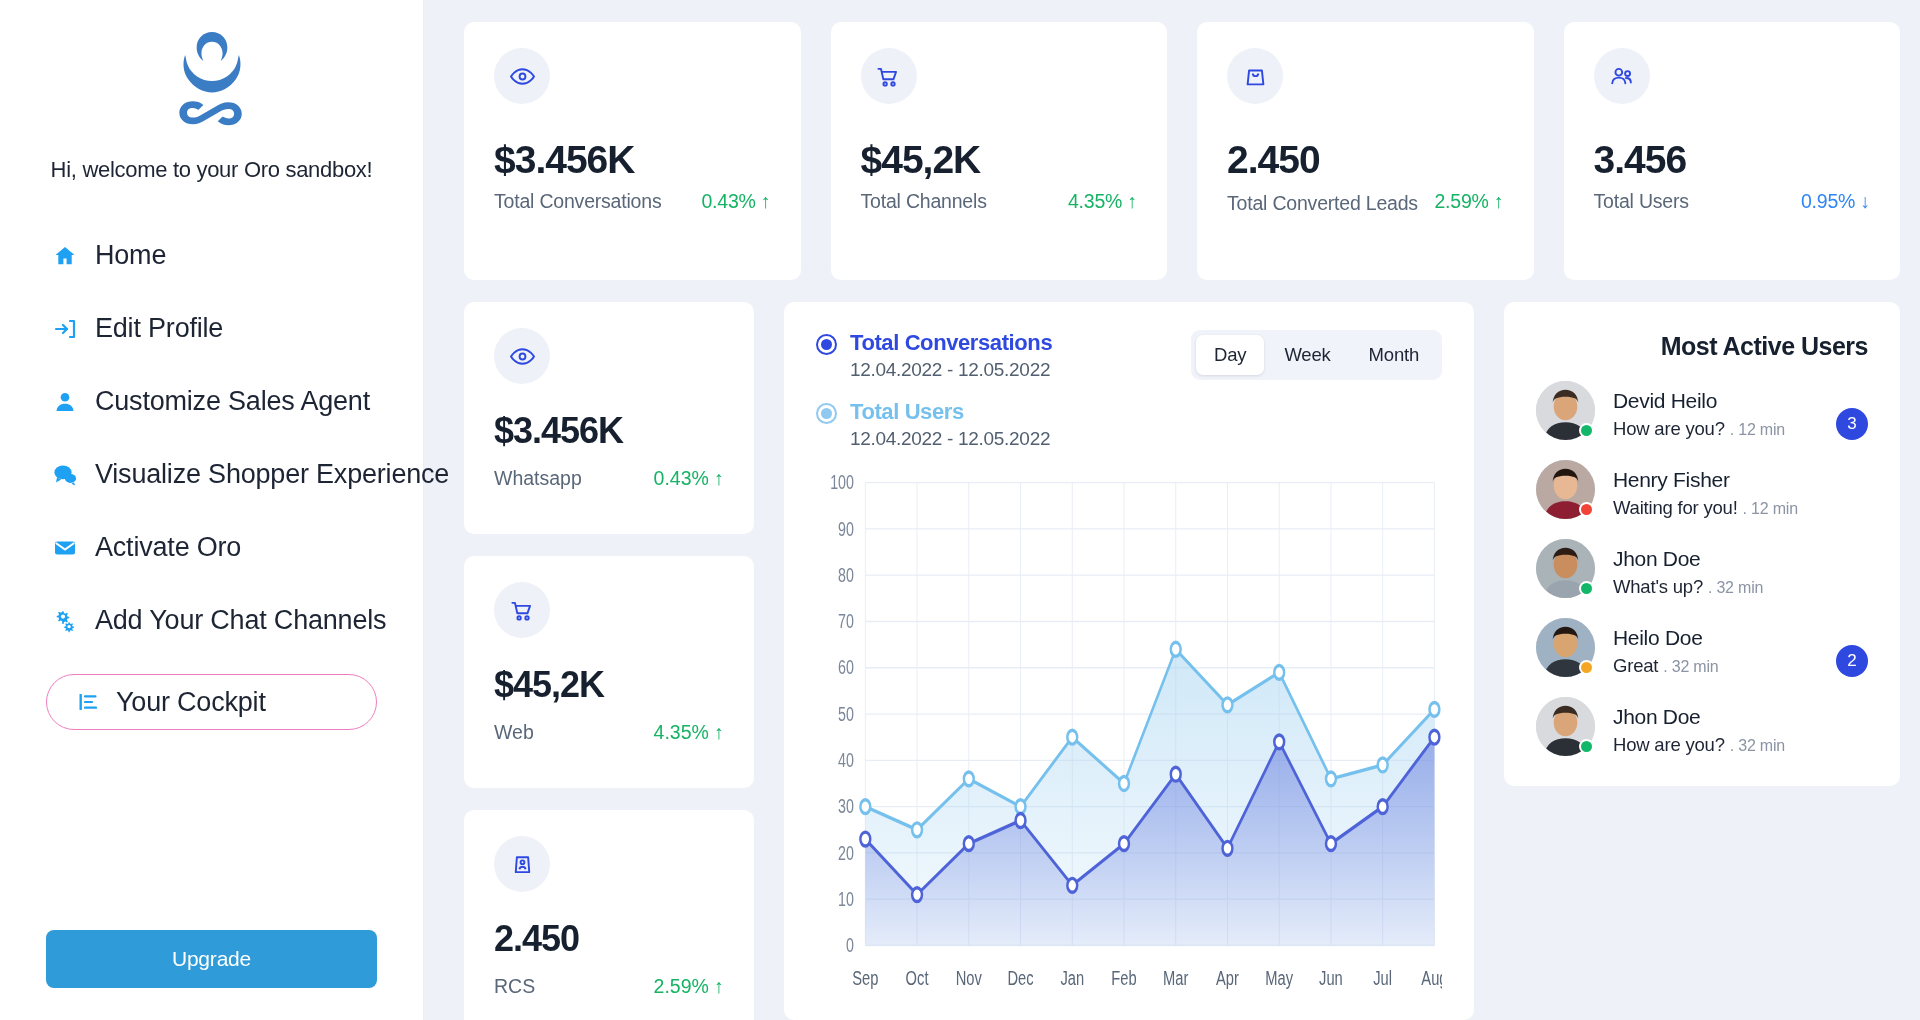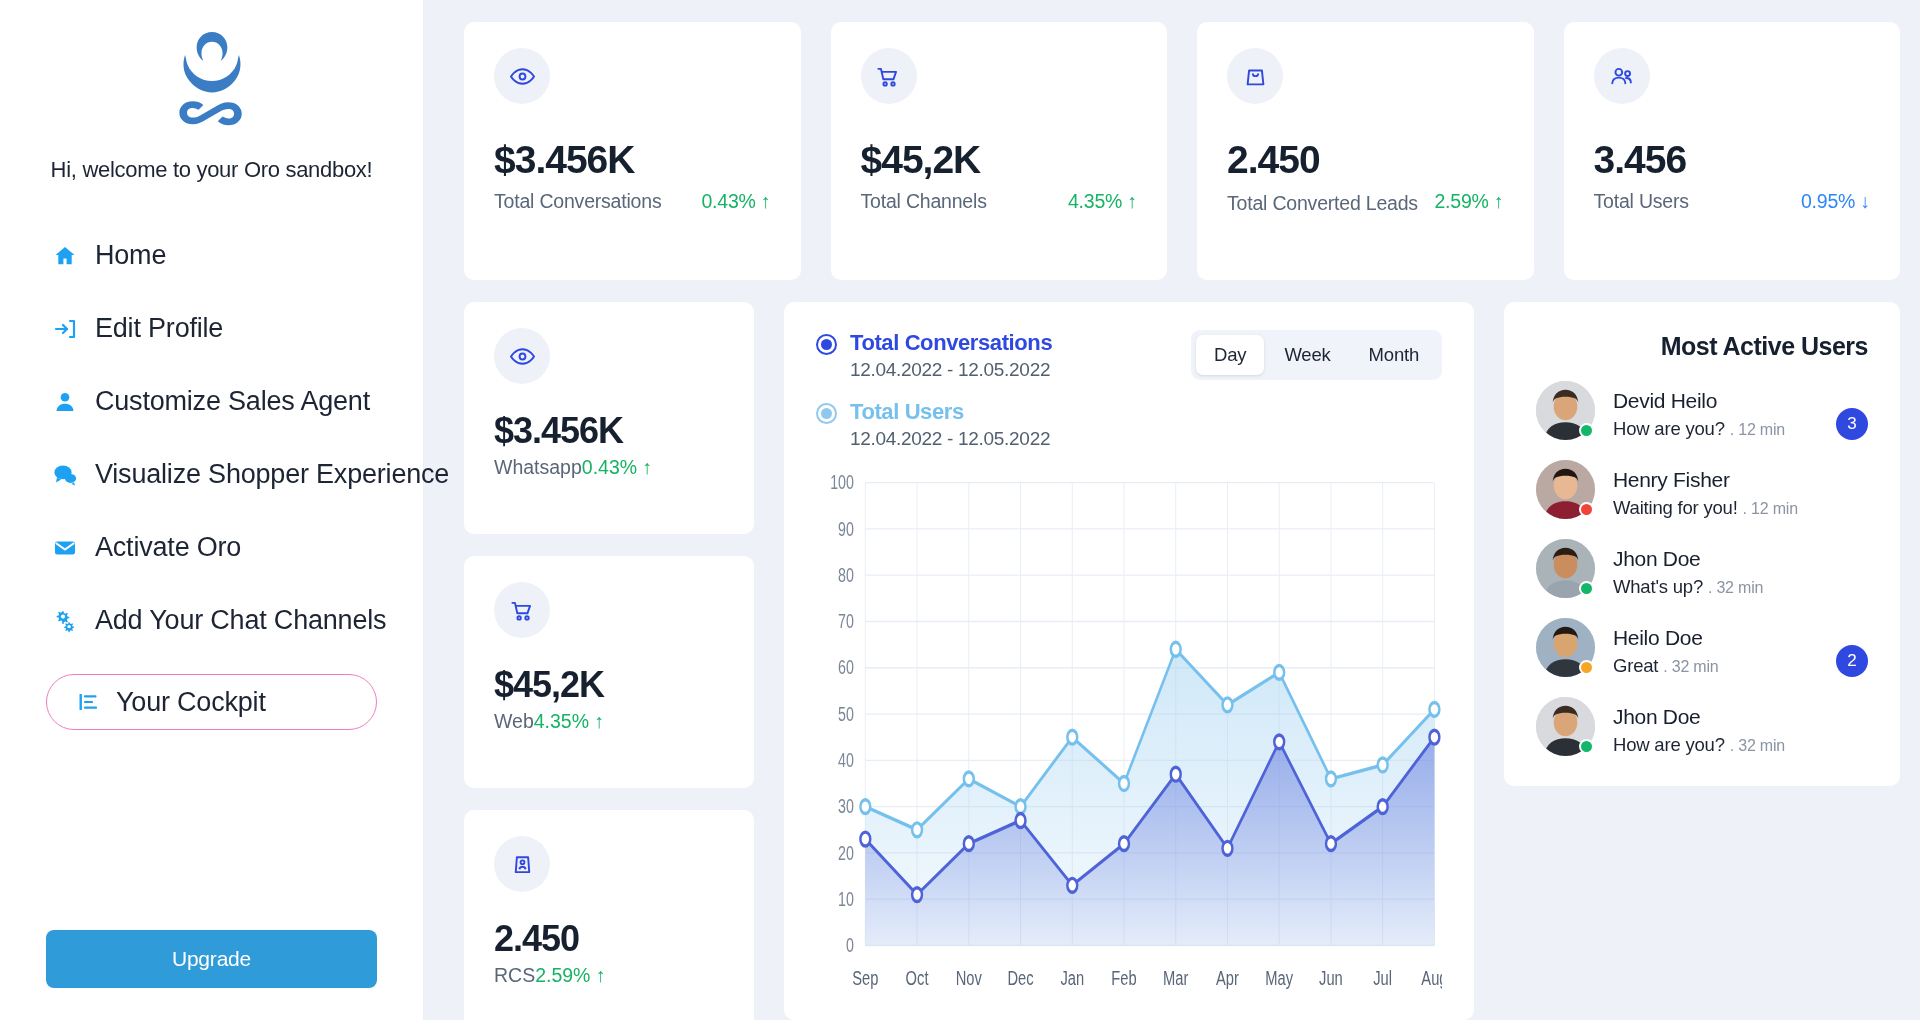--- a/index.html
+++ b/index.html
@@ -75,21 +75,21 @@
   .kpi.wrap-label .kpi-label { display: block; line-height: 1.35; }
   .kpi.wrap-label .kpi-delta { float: right; margin-top: -26px; }
 
   
   .lower { display: flex; gap: 30px; flex: 1; min-height: 0; }
 
   
   .chan-col { width: 290px; display: flex; flex-direction: column; gap: 22px; flex: none; }
   .chan { height: 232px; padding: 26px 30px; flex: none; }
   .chan-value { font-size: 36px; font-weight: 700; color: #16202e; margin-top: 26px; letter-spacing: -1px; }
-  .chan-foot { margin-top: 4px; display: flex; align-items: baseline; }
+  .chan-foot { margin-top: 15px; display: flex; align-items: baseline; justify-content: space-between; }
   .chan-label { font-size: 19.5px; color: #5a6779; }
   .chan-delta { font-size: 19.5px; color: #16b364; }
 
   
   .chart-card { flex: 1; padding: 28px 32px 16px 32px; display: flex; flex-direction: column; min-width: 0; }
   .chart-head { display: flex; justify-content: space-between; align-items: flex-start; }
   .legend-block { display: flex; flex-direction: column; gap: 18px; }
   .legend-item { display: flex; gap: 13px; align-items: flex-start; cursor: pointer; }
   .radio { width: 21px; height: 21px; border-radius: 50%; flex: none; margin-top: 4px;
            display: flex; align-items: center; justify-content: center; }

